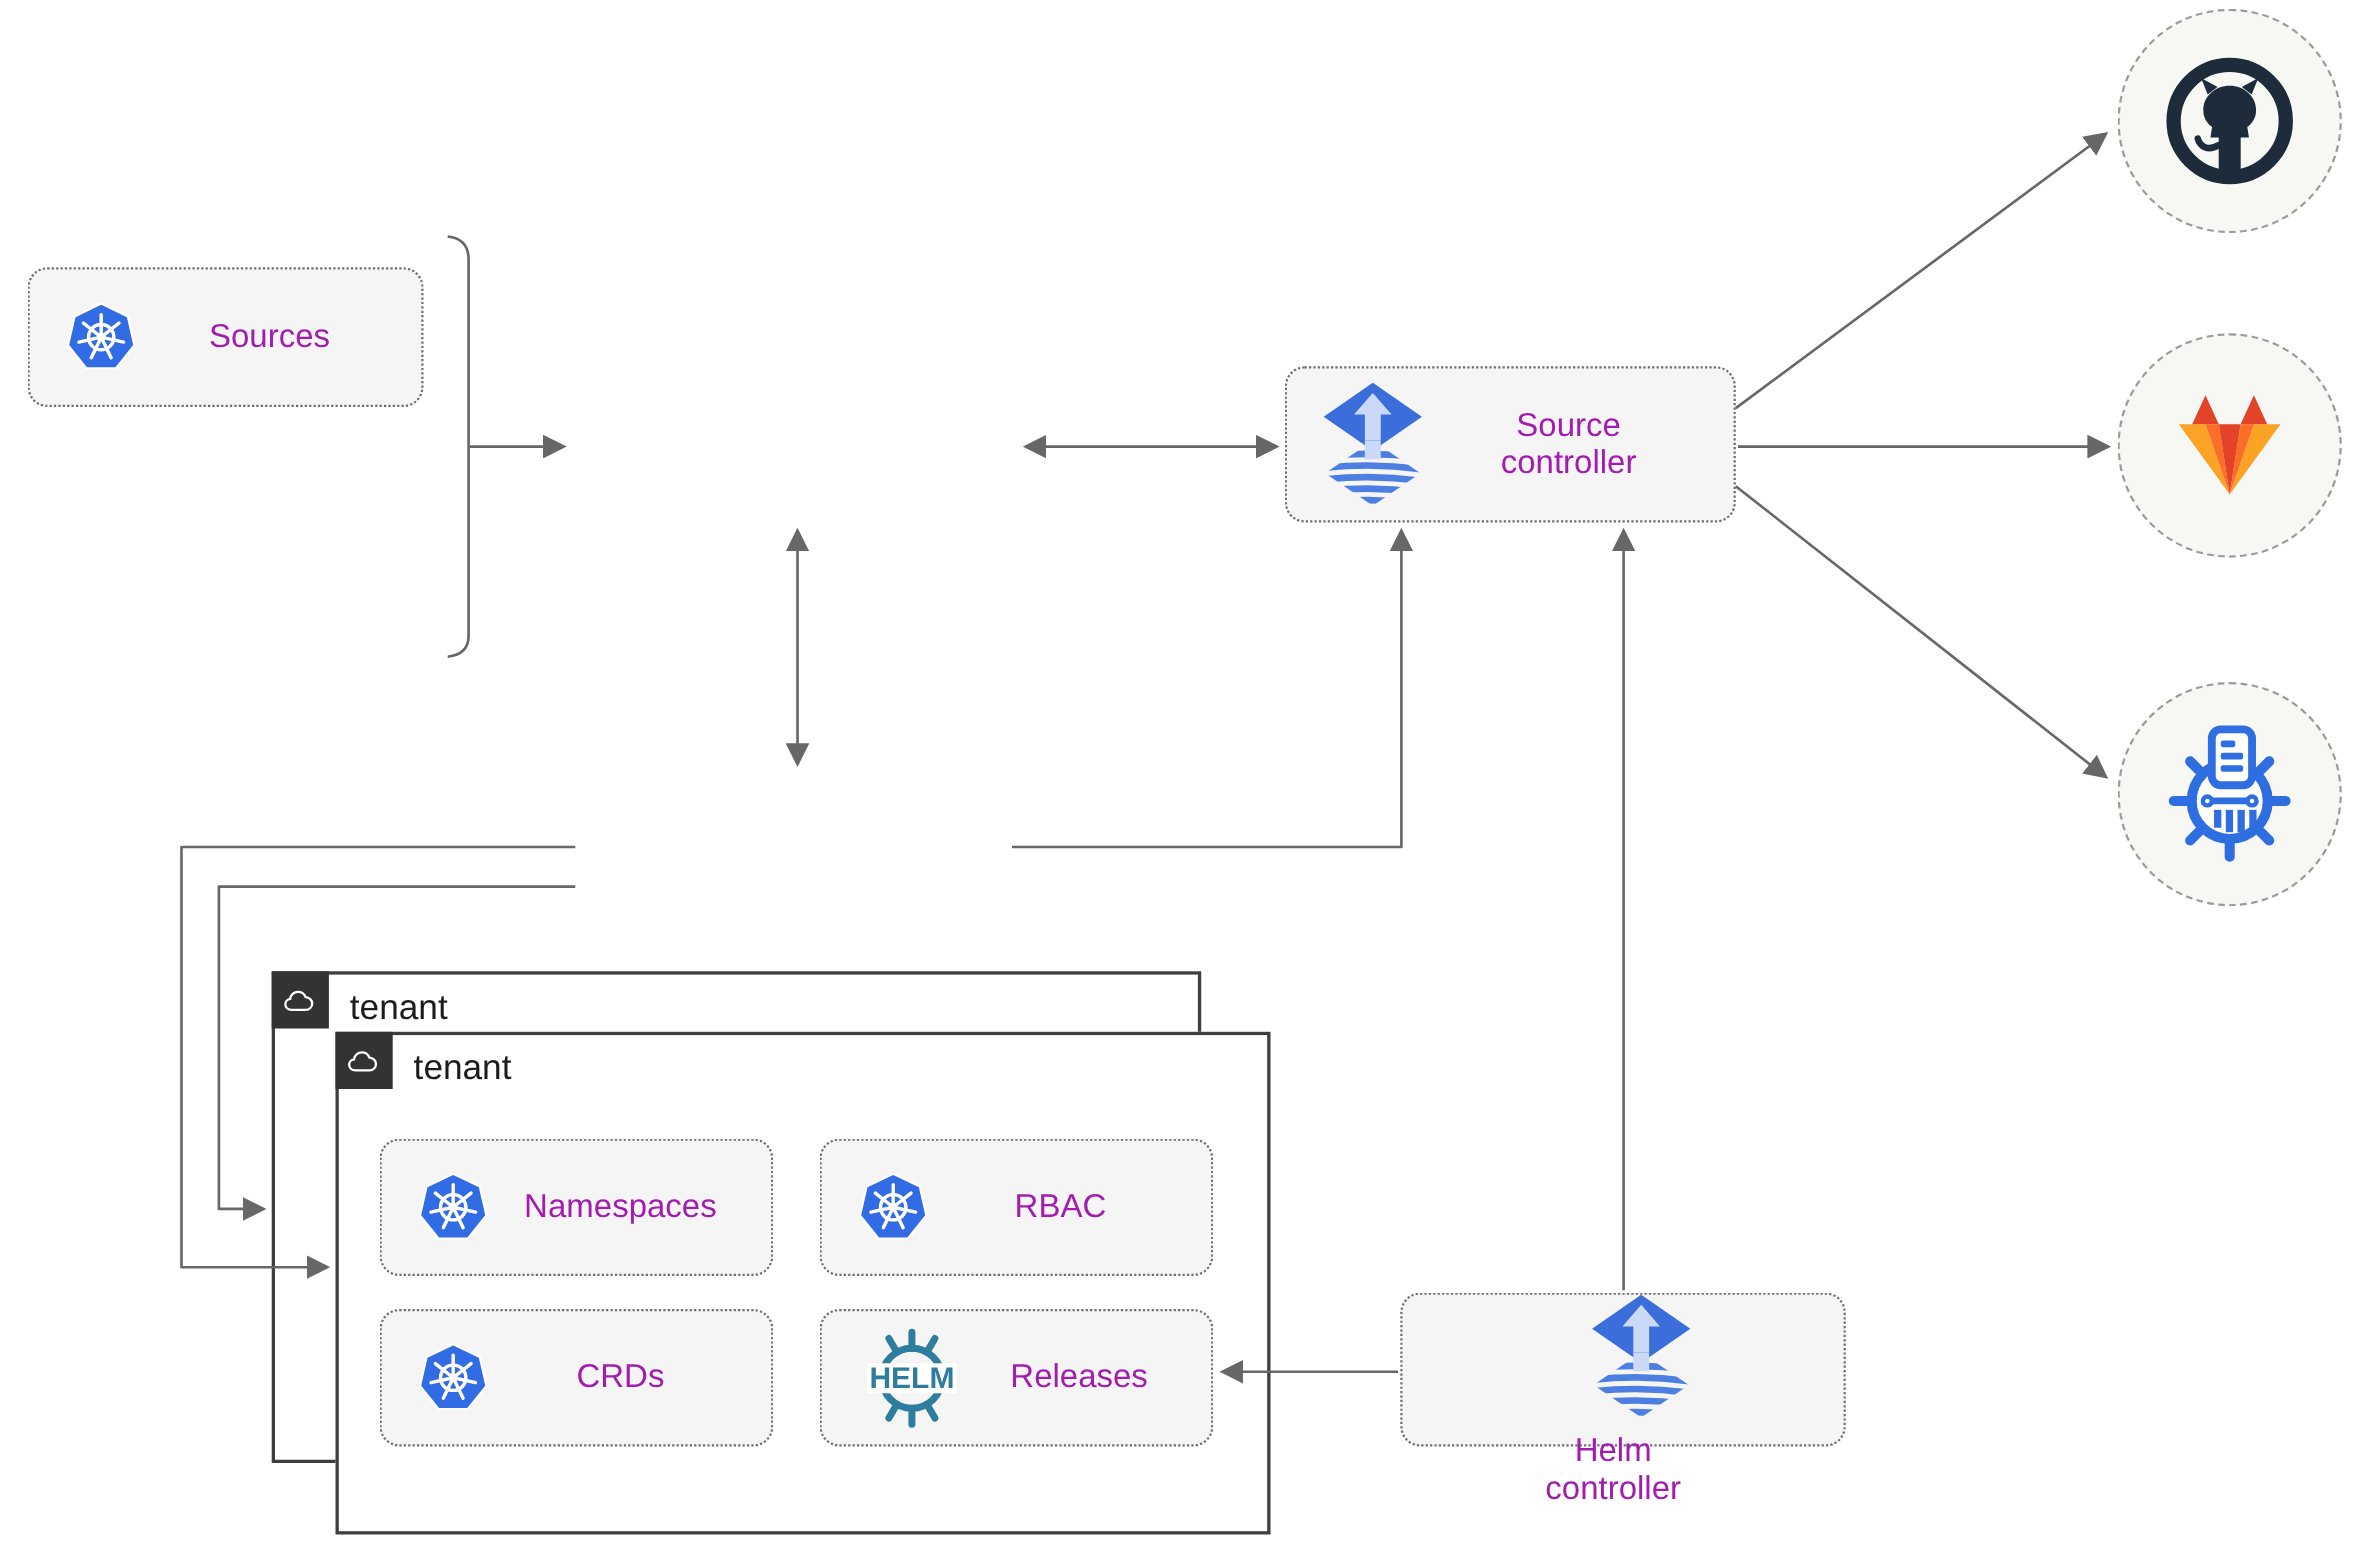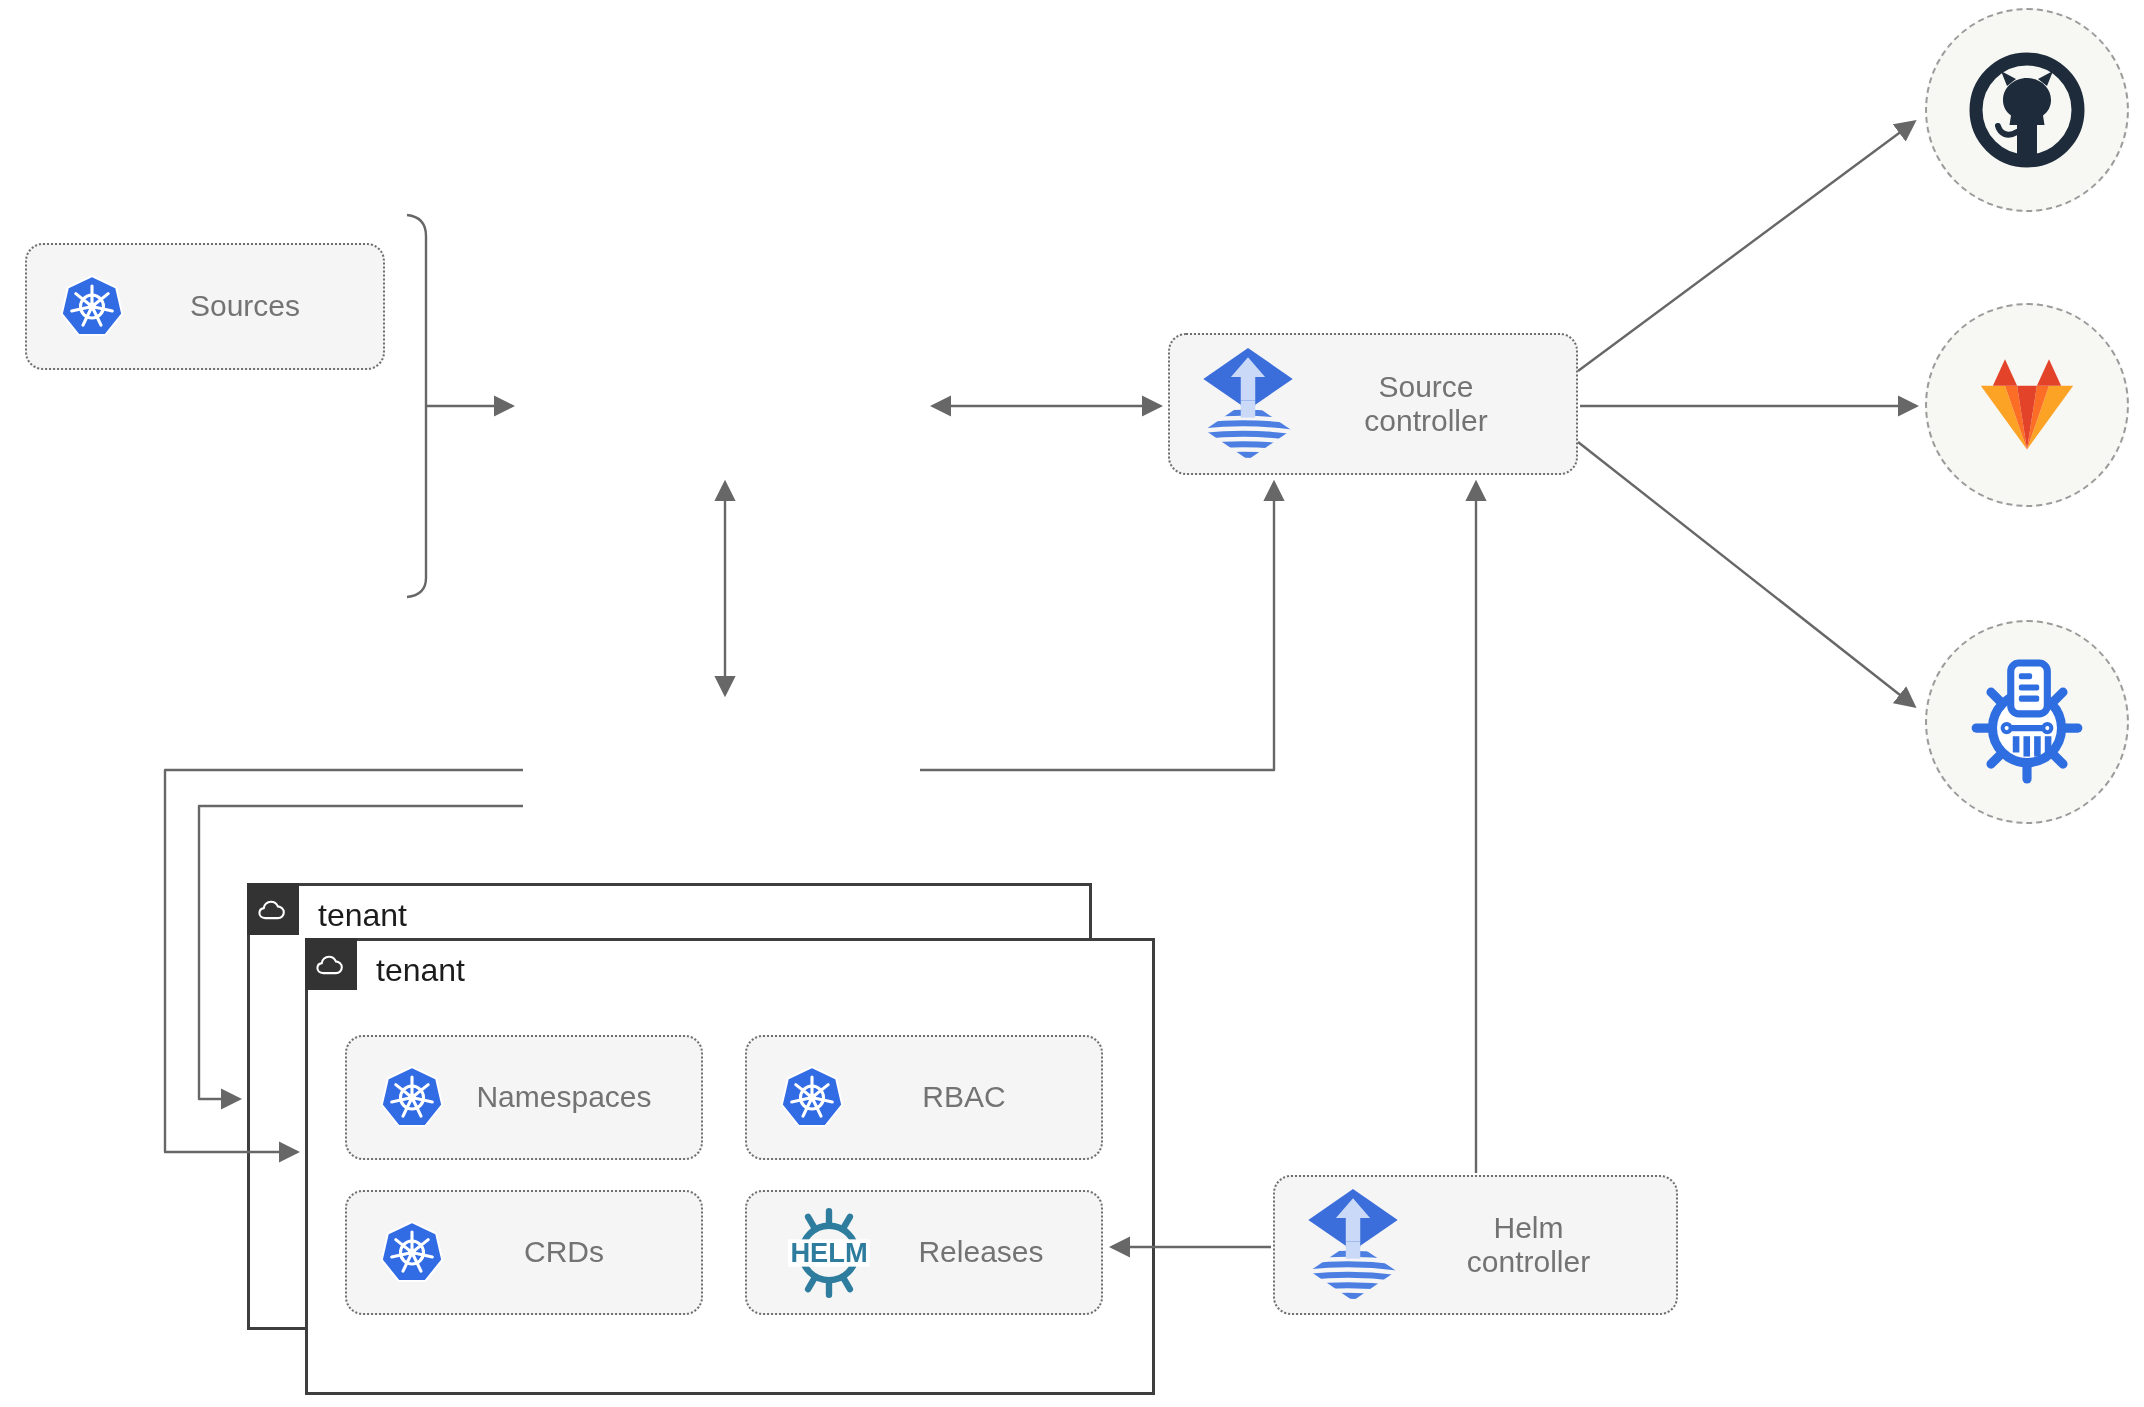--- a/index.html
+++ b/index.html
@@ -3,21 +3,21 @@
 <meta charset="utf-8">
 <style>
   html,body{margin:0;padding:0;background:#fff;}
   #canvas{position:relative;width:2144px;height:1407px;background:#fff;overflow:hidden;
           font-family:"Liberation Sans", sans-serif;color:#111;}
 
   
   .box{position:absolute;background:#f5f5f5;border:2px dotted #6e6e6e;border-radius:18px;
        display:flex;align-items:center;box-sizing:border-box;z-index:3;}
   .box .icn{margin-left:32px;flex:0 0 auto;display:flex;align-items:center;}
-  .box .lbl{flex:1;text-align:center;font-size:30px;line-height:1.15;color:#737373;padding-right:18px;}
+  .box .lbl{flex:1;text-align:center;font-size:30px;line-height:1.15;color:#a21caf;padding-right:18px;}
   .lbl.wrap{max-width:200px;margin:12px auto;flex:none;}
   .ctrl{justify-content:flex-start;}
   .ctrl .lblzone{flex:1;display:flex;justify-content:center;}
 
   
   .tenant{position:absolute;background:#fff;border:3px solid #3e3e3e;box-sizing:border-box;}
   .tenant .tag{position:absolute;top:-3px;left:-3px;width:52px;height:52px;background:#333;
                display:flex;align-items:center;justify-content:center;}
   .tenant .tlabel{position:absolute;left:68px;top:11px;font-size:32px;color:#1c1c1c;}
   #tenant-back{z-index:1;}
@@ -157,21 +157,21 @@
       <svg width="92" height="113">
           <use href="#ic-flux"></use>
         </svg>
       </span>
     <span class="lblzone">
         <span class="lbl wrap" style="max-width:200px;">Source controller</span>
       </span>
   </div>
 
 
-  <div class="box ctrl" style="left:1273px;top:1175px;width:405px;height:140px;">
+  <div class="box ctrl" style="left:1273px;top:1175px;width:405px;height:140px;flex-direction:column;">
     <span class="icn">
       <svg width="92" height="113">
           <use href="#ic-flux"></use>
         </svg>
       </span>
     <span class="lblzone">
         <span class="lbl wrap" style="max-width:170px;">Helm controller</span>
       </span>
   </div>
 

